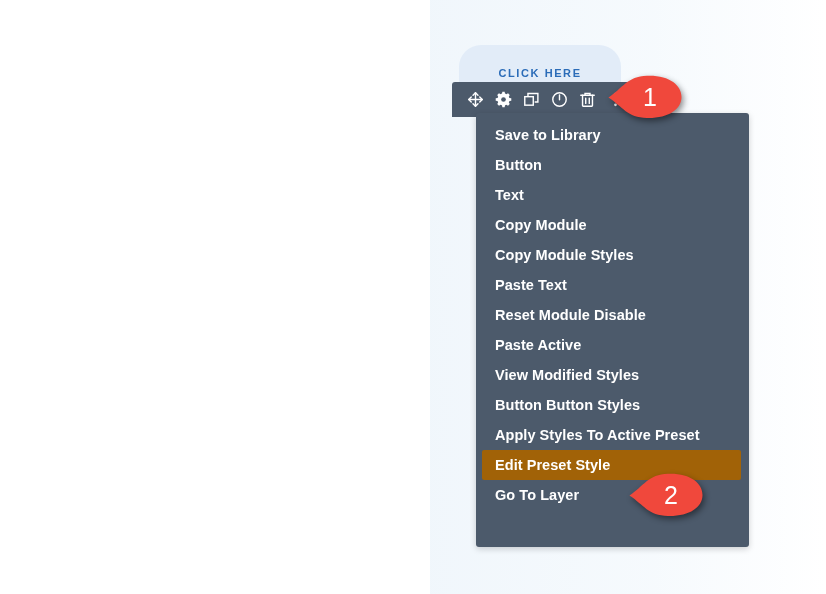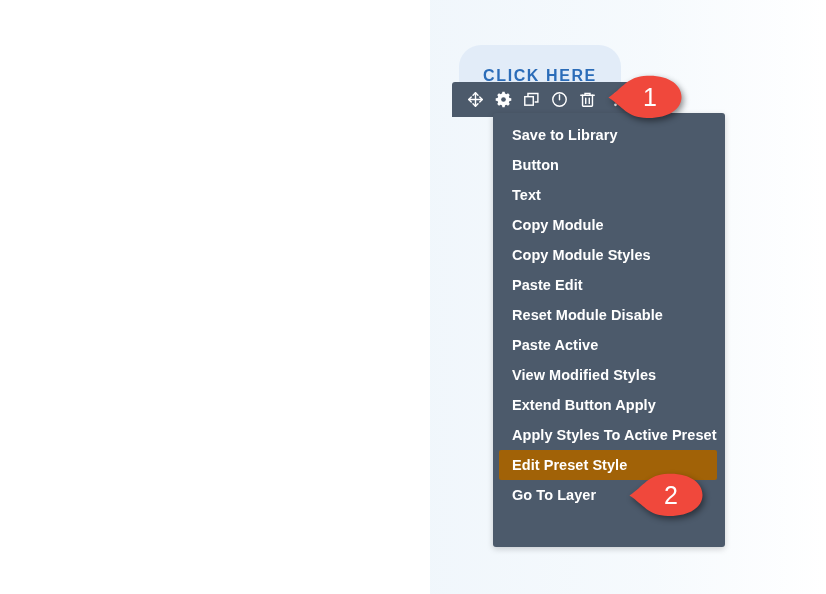--- a/index.html
+++ b/index.html
@@ -37,21 +37,21 @@
     background: #e2ecf8;
     border-radius: 22px 22px 0 0;
   }
   #click-here-label {
     position: absolute;
     left: 0;
     top: 22px;
     width: 100%;
     text-align: center;
     color: #2b6cb8;
-    font-size: 16px;
+    font-size: 11px;
     font-weight: bold;
     letter-spacing: 1.6px;
   }
 
   
   #module-toolbar {
     position: absolute;
     left: 452px;
     top: 82px;
     width: 180px;
@@ -70,23 +70,23 @@
     display: flex;
     align-items: center;
     justify-content: center;
     cursor: pointer;
   }
   .tb-btn svg { display: block; }
 
   
   #options-menu {
     position: absolute;
-    left: 493px;
+    left: 476px;
     top: 113px;
-    width: 232px;
+    width: 273px;
     height: 434px;
     background: #4c5a6b;
     border-radius: 3px;
     box-shadow: 0 2px 6px rgba(0,0,0,.18);
     padding-top: 7px;
     z-index: 5;
   }
   .menu-item {
     height: 30px;
     line-height: 30px;
@@ -192,25 +192,25 @@
   </div>
 
 </div>
 
 <div id="options-menu">
   <div class="menu-item">Save to Library</div>
   <div class="menu-item">Button</div>
   <div class="menu-item">Text</div>
   <div class="menu-item">Copy Module</div>
   <div class="menu-item">Copy Module Styles</div>
-  <div class="menu-item">Paste Edit</div>
+  <div class="menu-item">Paste Text</div>
   <div class="menu-item">Reset Module Disable</div>
   <div class="menu-item">Paste Active</div>
   <div class="menu-item">View Modified Styles</div>
-  <div class="menu-item">Extend Button Apply</div>
+  <div class="menu-item">Button Button Styles</div>
   <div class="menu-item">Apply Styles To Active Preset</div>
   <div class="menu-item selected">Edit Preset Style</div>
   <div class="menu-item">Go To Layer</div>
 </div>
 
 <div class="marker" id="marker-1">
   <svg viewBox="0 0 76 46" preserveAspectRatio="none">
     <path d="M1.5 23.5 C 16 14, 20 2.5, 40 1.8 C 62 1, 74.5 11, 74.5 23 C 74.5 35.5, 61 44.5, 40 44 C 20 43.5, 16 33, 1.5 23.5 Z" fill="#f0483c"></path>
   </svg>
   <div class="marker-num">1</div>

